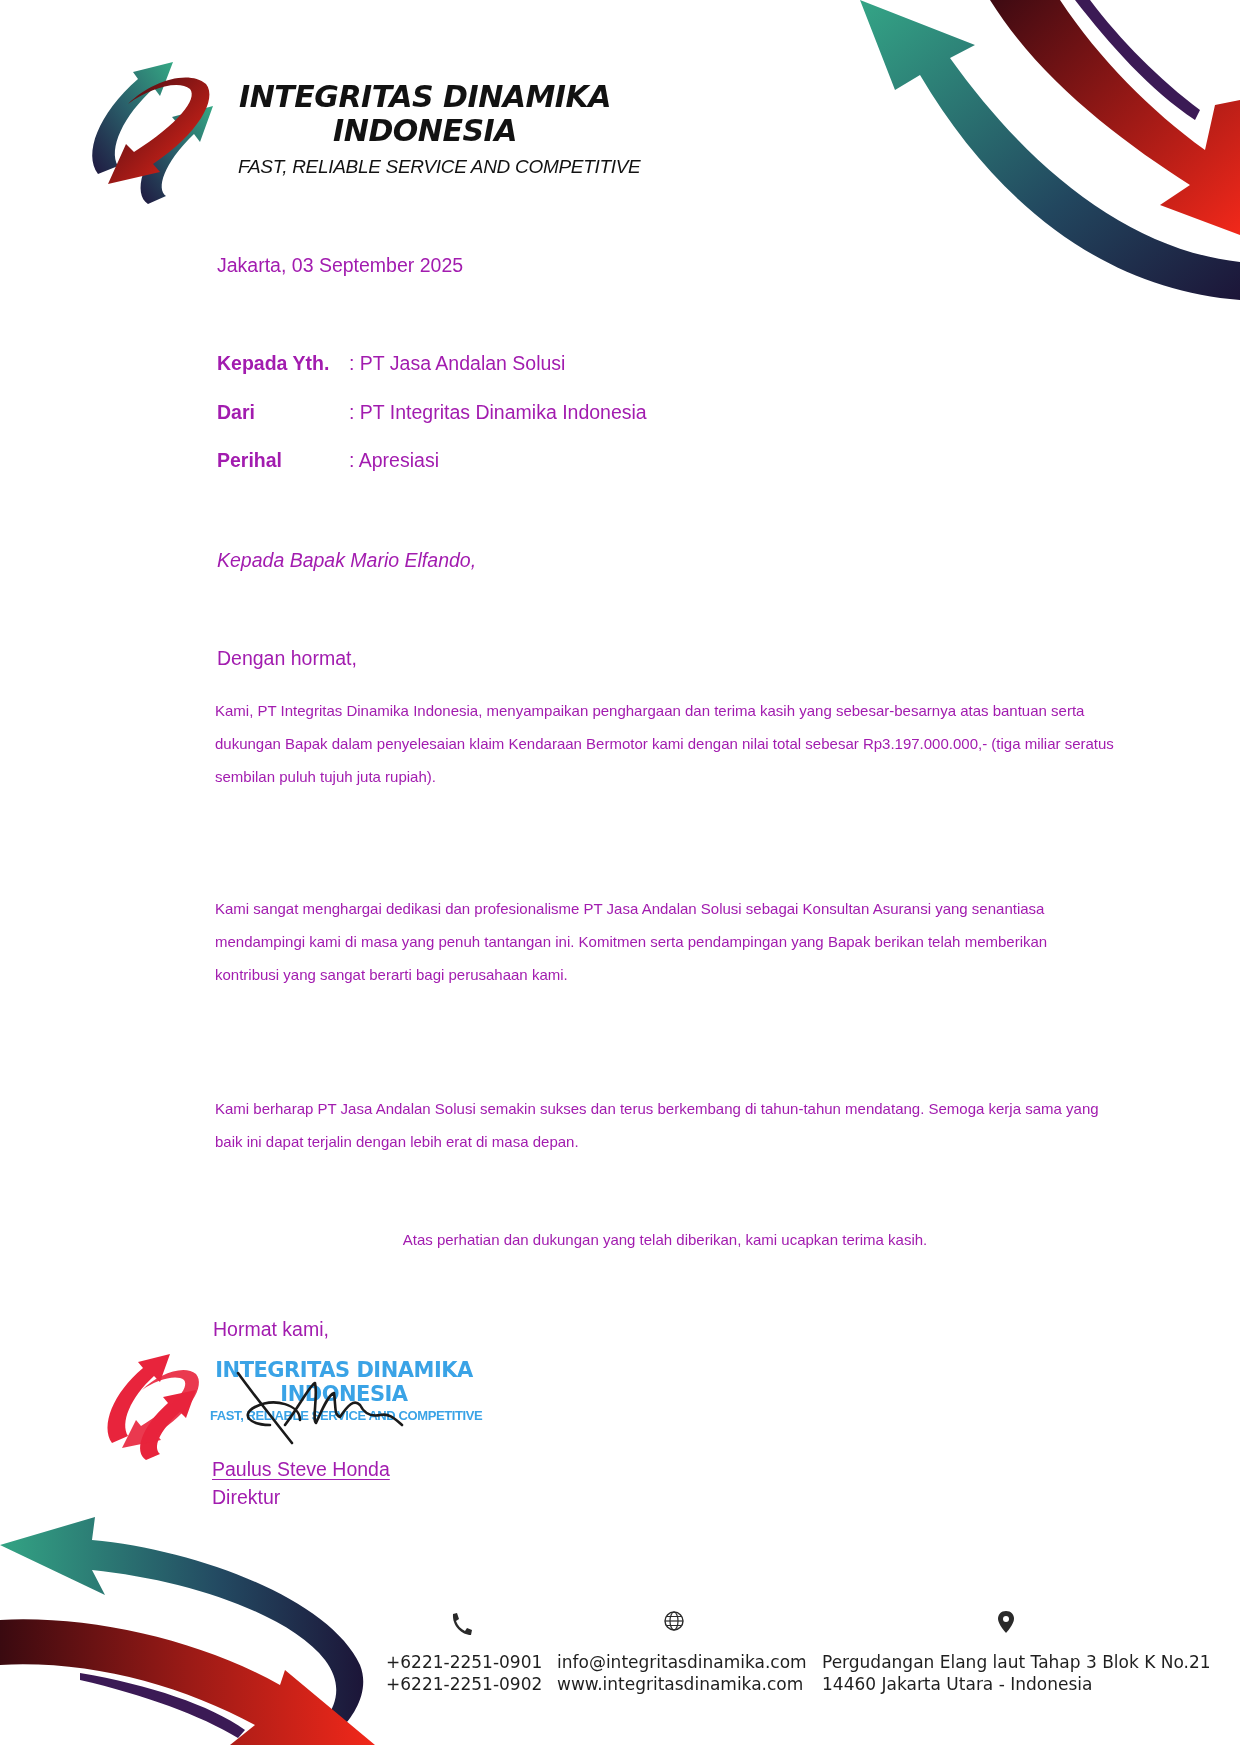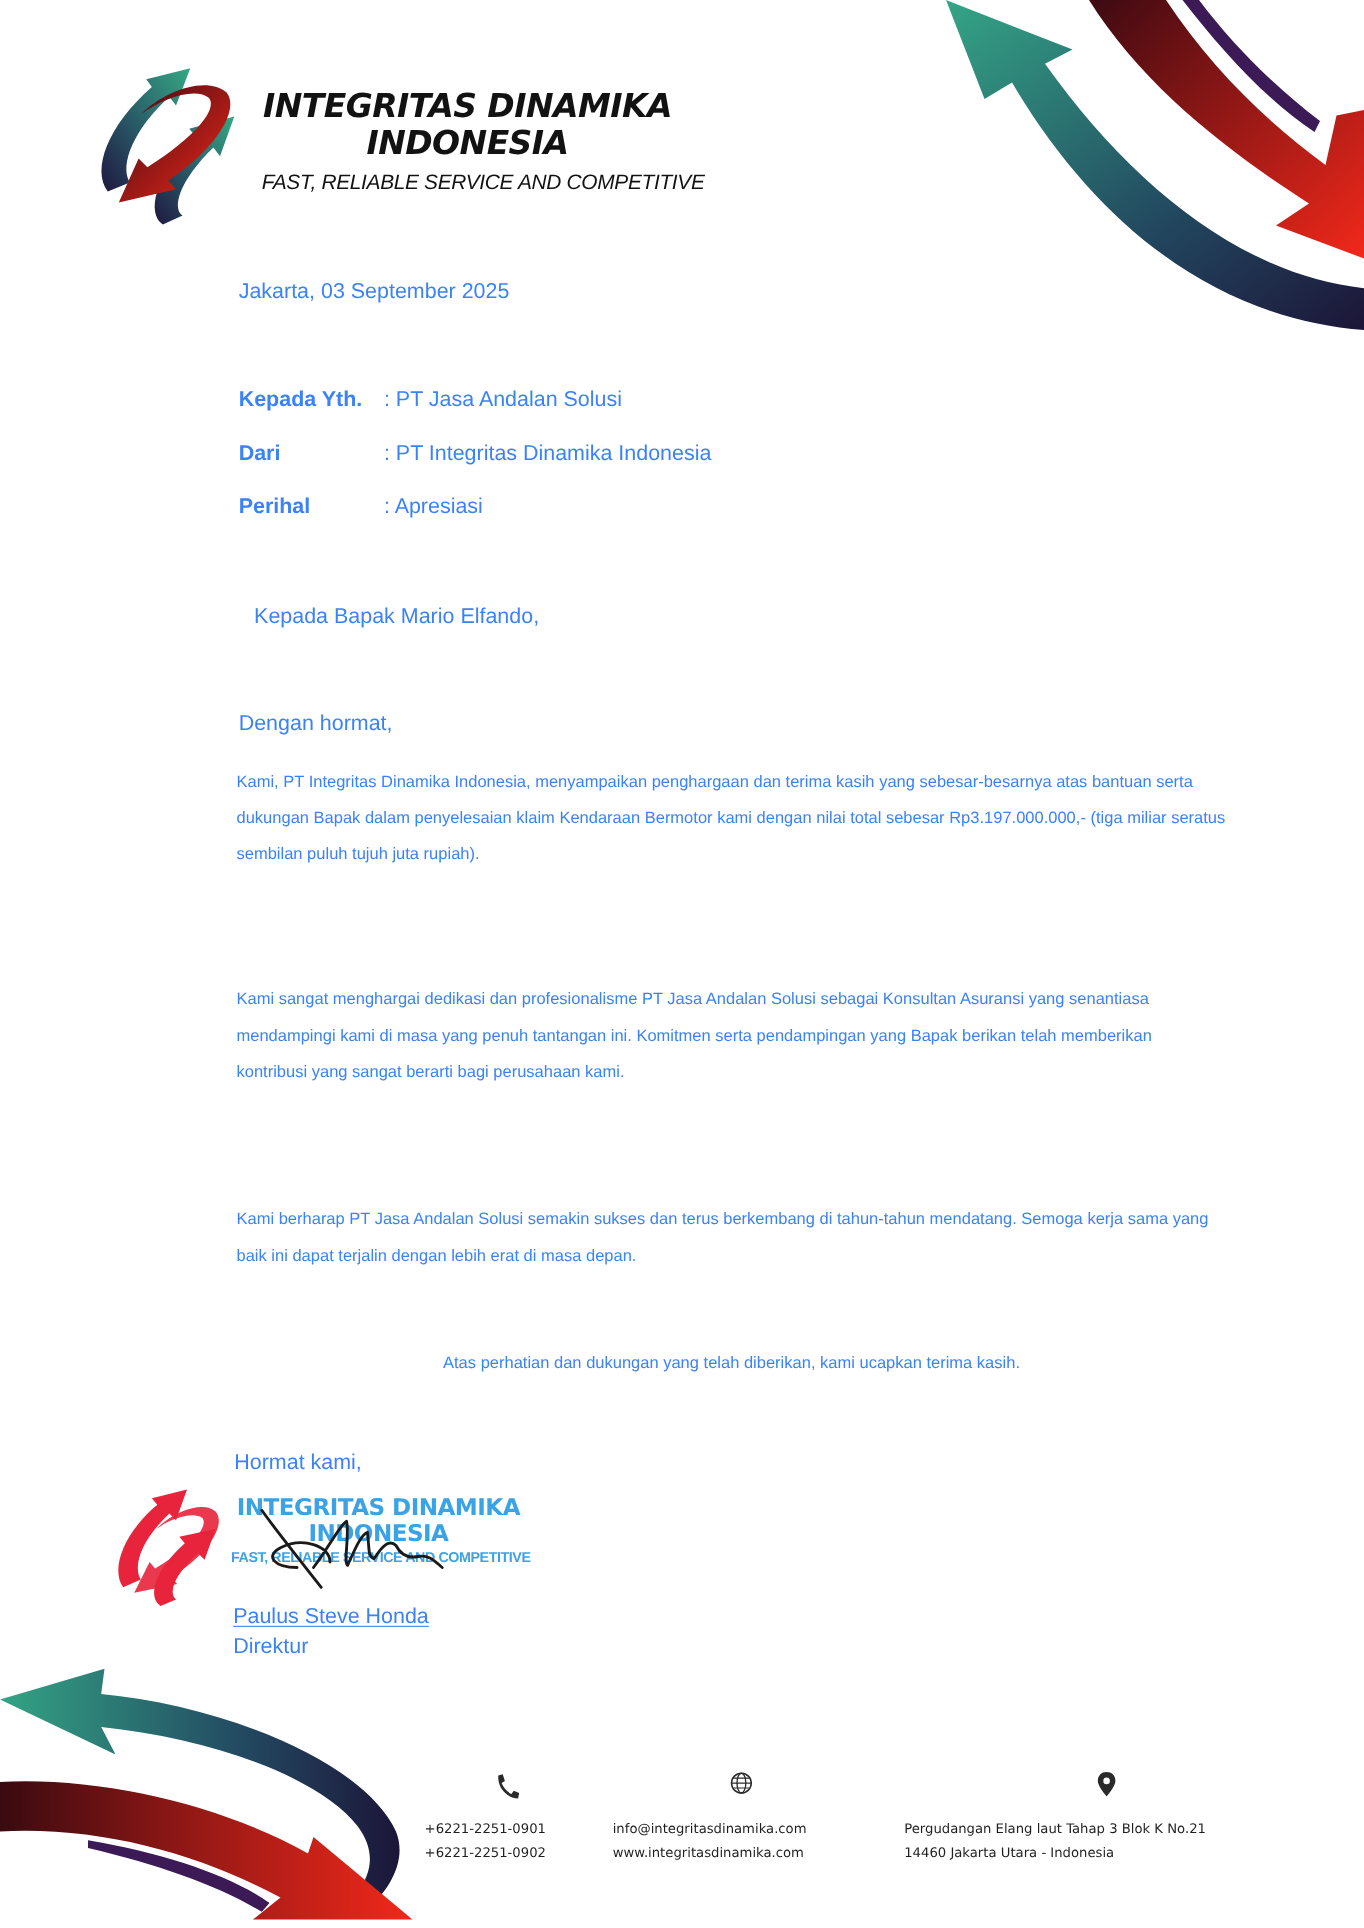--- a/index.html
+++ b/index.html
@@ -31,31 +31,31 @@
       color: #121212; letter-spacing: -0.3px;
     }
 
     .corner-tr { left: 850px; top: 0; width: 390px; height: 310px; }
     .corner-bl { left: 0; top: 1490px; width: 390px; height: 263px; }
 
     
     .letter-text {
       font-family: "Liberation Sans", sans-serif;
       font-size: 19.5px;
-      color: #3b82f6;
+      color: #a21caf;
     }
     .date { left: 217px; top: 254px; }
 
     .meta-row { left: 217px; font-size: 19.5px; }
     .meta-label { display: inline-block; width: 132px; font-weight: bold; }
     .meta-row-1 { top: 352px; }
     .meta-row-2 { top: 401px; }
     .meta-row-3 { top: 449px; }
 
-    .salutation { left: 231px; top: 549px; }
+    .salutation { left: 217px; top: 549px; font-style: italic; }
     .greeting { left: 217px; top: 647px; }
 
     .para {
       left: 215px; width: 900px;
       line-height: 33px;
       font-size: 15px;
     }
     .para-1 { top: 694px; }
     .para-2 { top: 892px; }
     .para-3 { top: 1092px; }
@@ -79,21 +79,21 @@
       color: #3aa3e6; letter-spacing: -0.4px;
     }
     .signature { left: 230px; top: 1365px; width: 180px; height: 85px; }
 
     .signer-name { left: 212px; top: 1458px; text-decoration: underline; text-underline-offset: 3px; }
     .signer-title { left: 212px; top: 1486px; }
 
     
     .footer-text {
       font-family: "DejaVu Sans", sans-serif;
-      font-size: 12px; line-height: 22px;
+      font-size: 17px; line-height: 22px;
       color: #1f1f1f;
     }
     .f-phone { left: 386px; top: 1651px; }
     .f-web { left: 557px; top: 1651px; }
     .f-addr { left: 822px; top: 1651px; }
     .icon { width: 22px; height: 24px; }
     .i-phone { left: 450px; top: 1612px; }
     .i-globe { left: 663px; top: 1610px; }
     .i-pin { left: 997px; top: 1610px; }
   </style>

